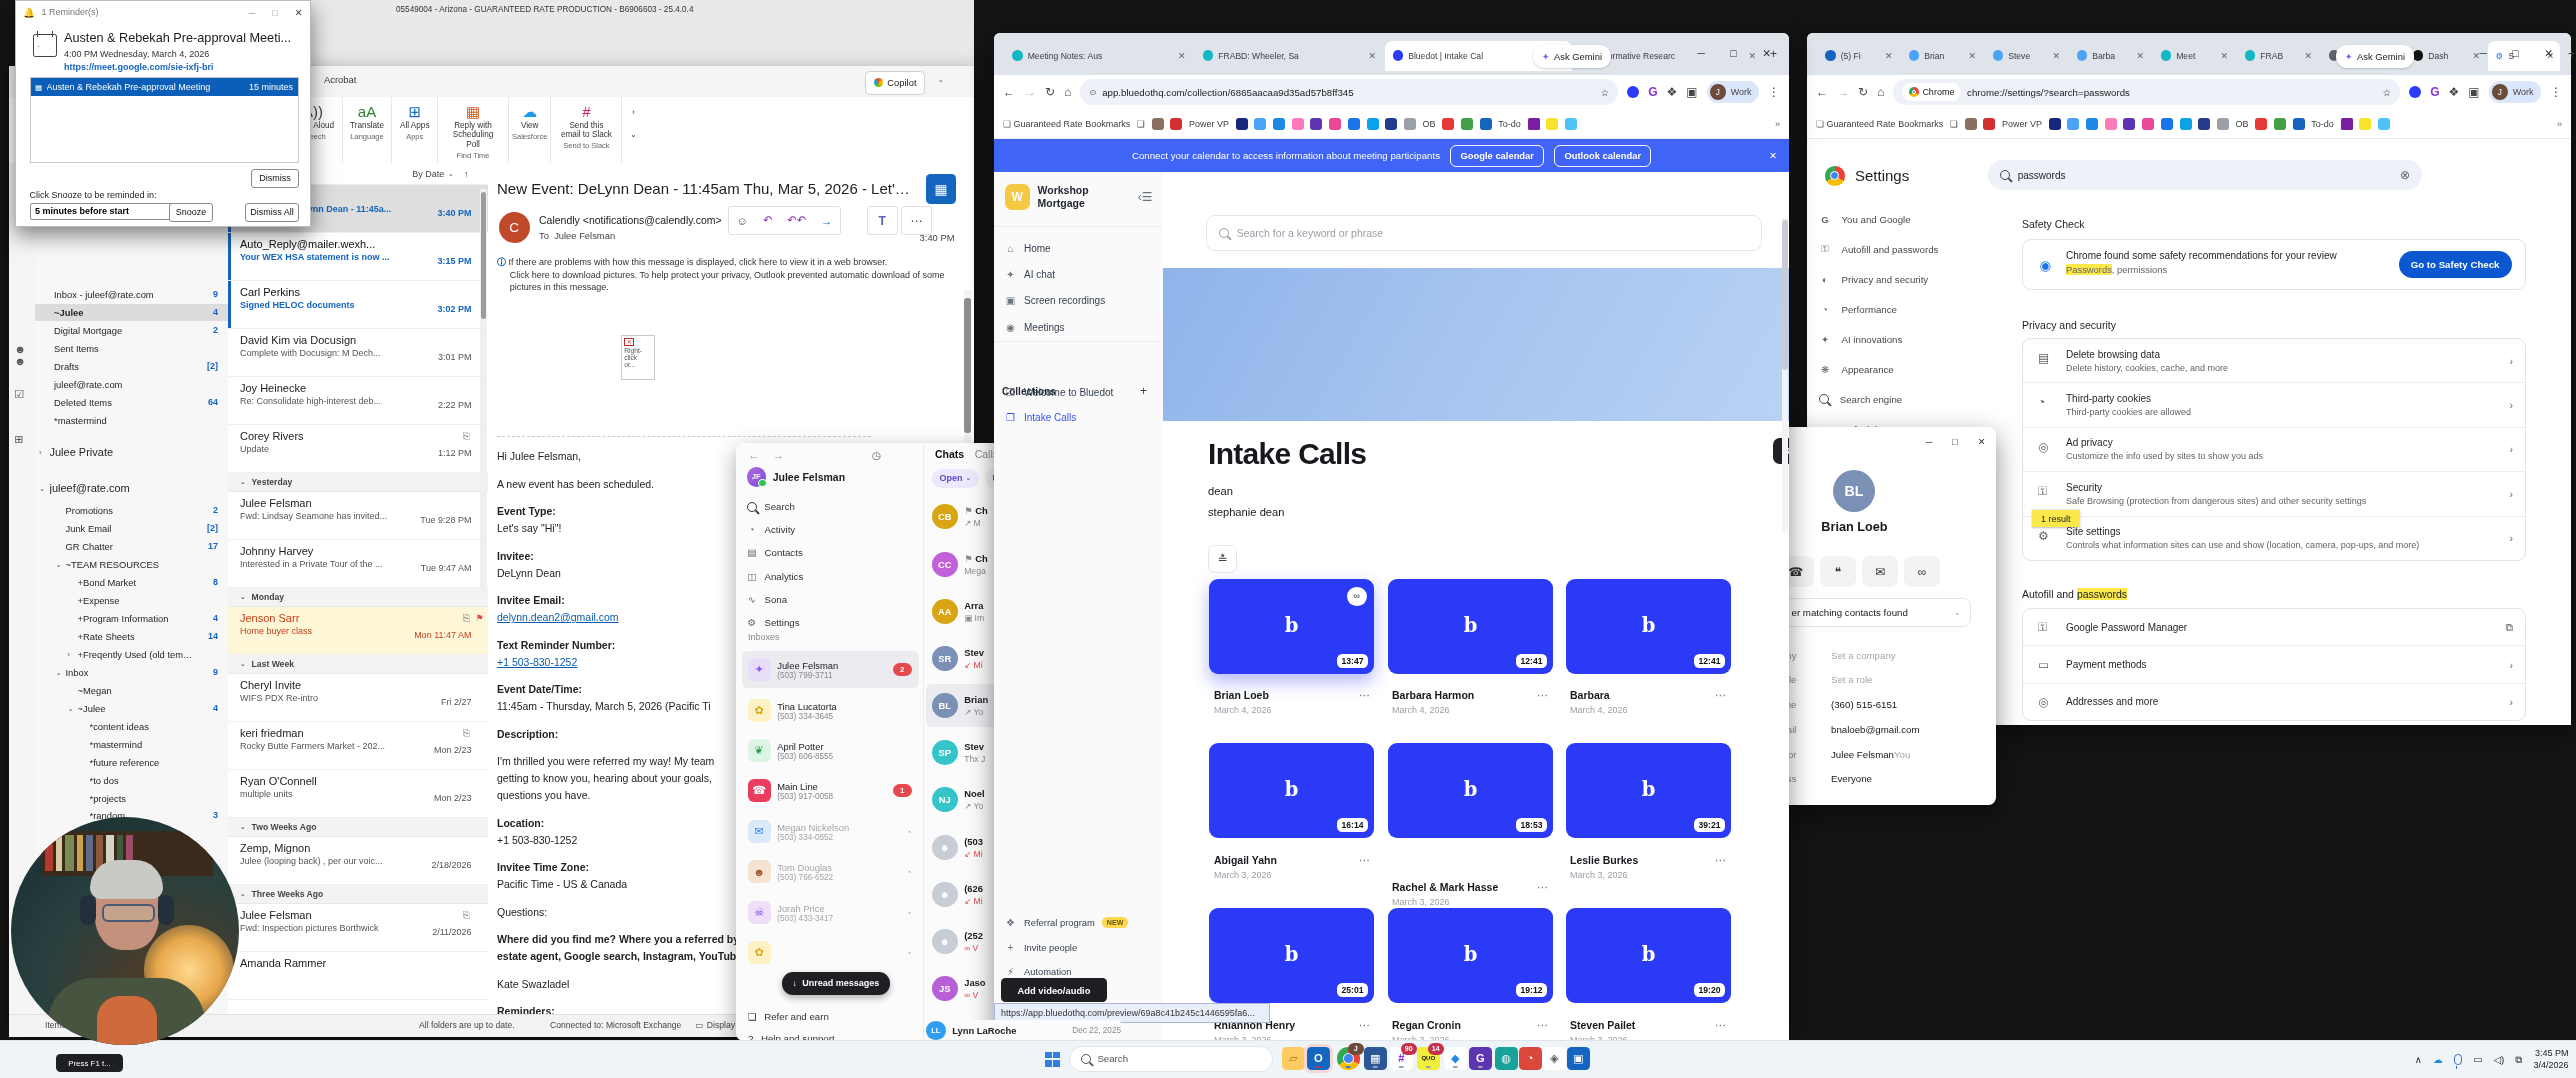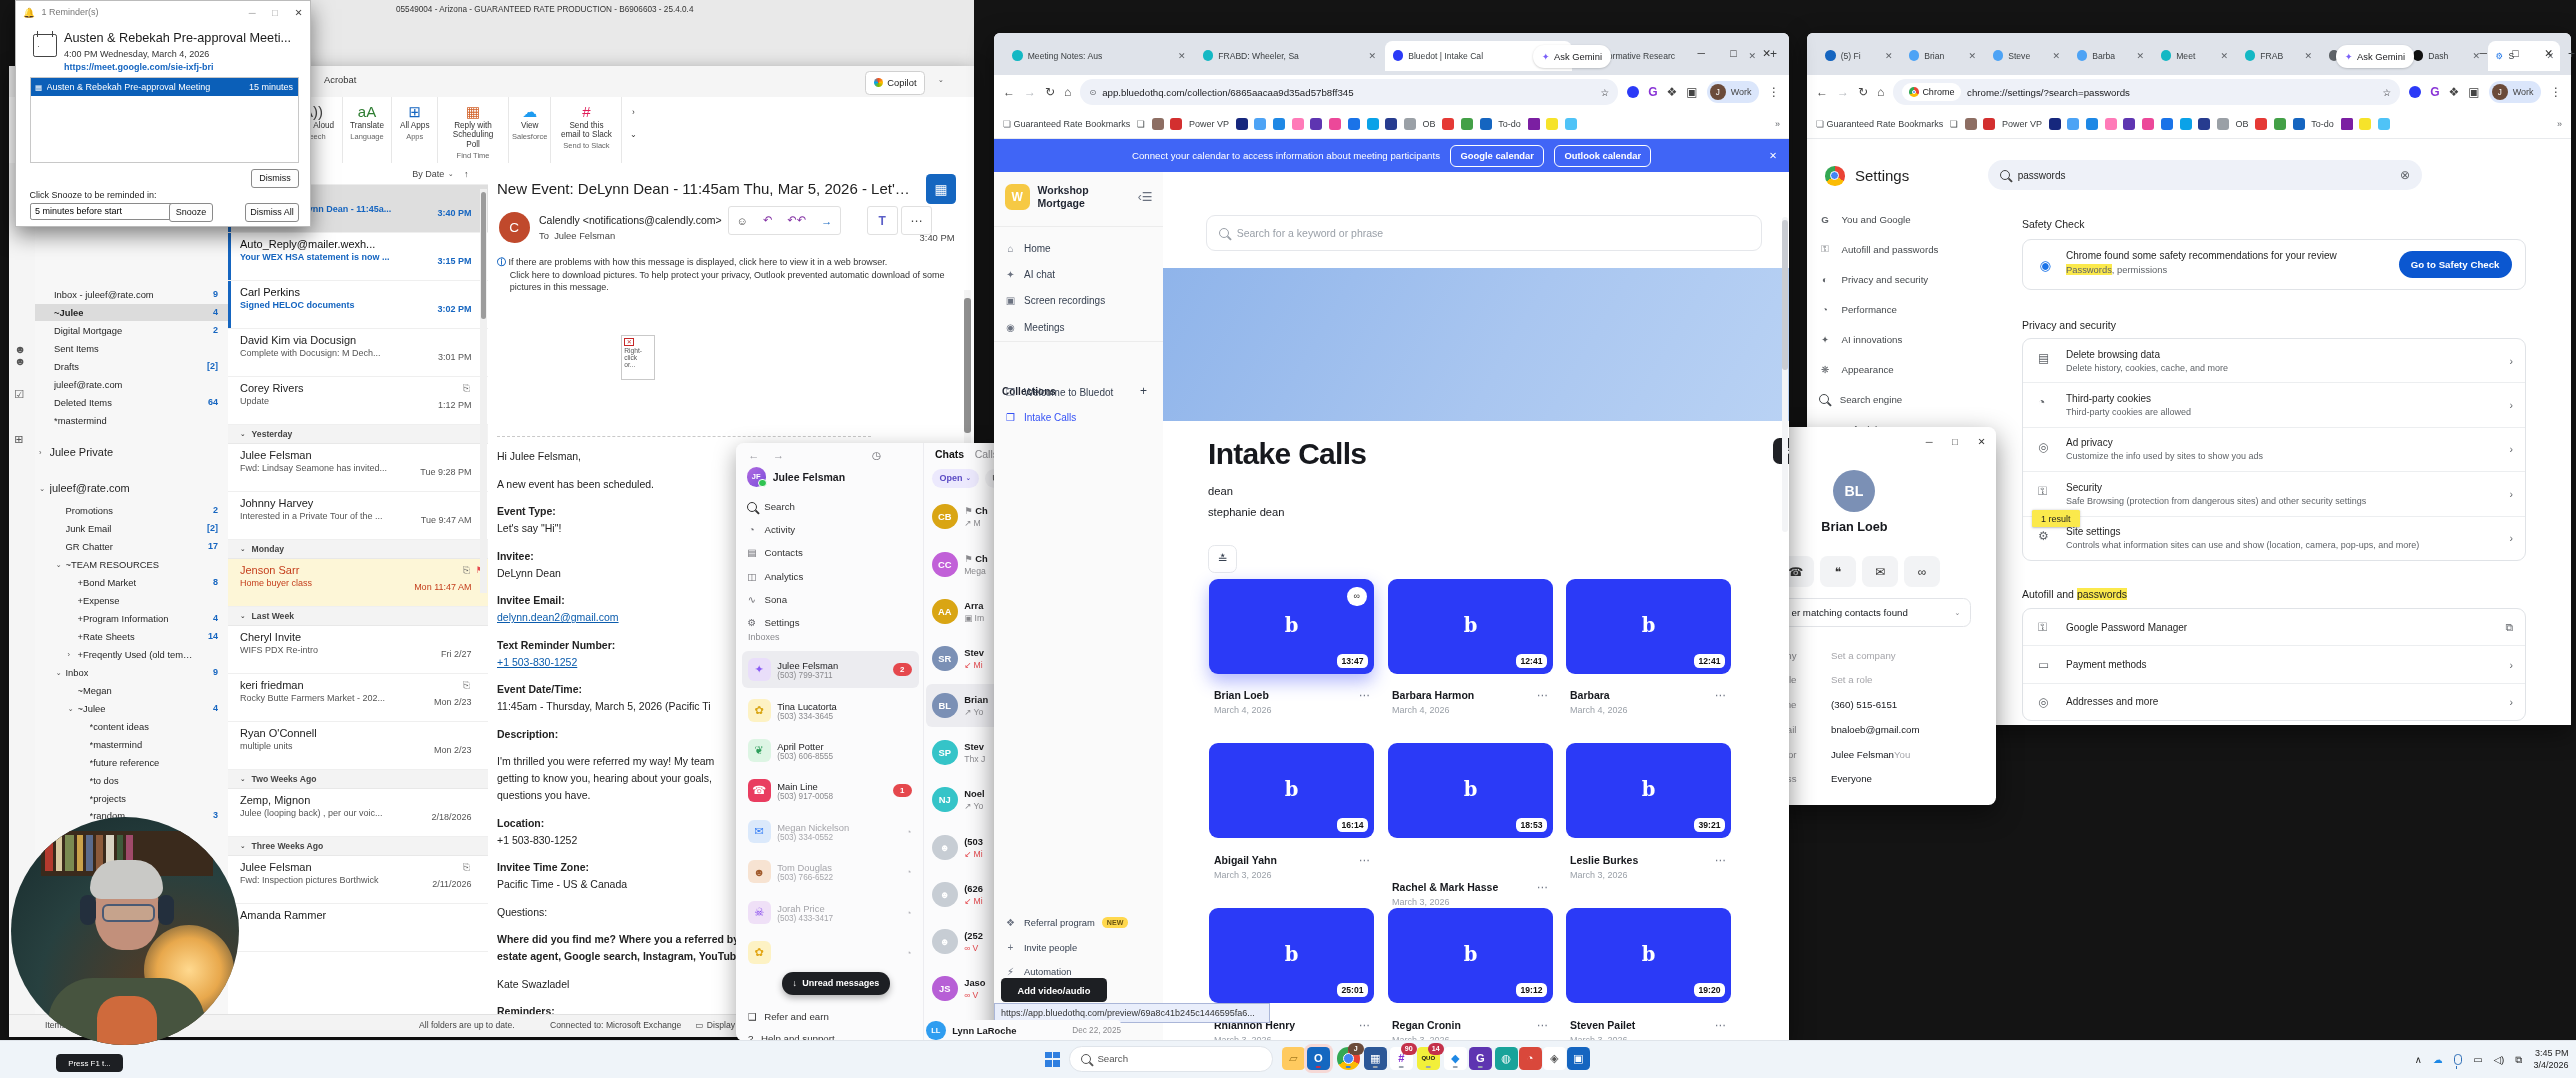--- a/index.html
+++ b/index.html
@@ -360,20 +360,25 @@
           <div class="efrom ell" style="max-width:180px;">Carl Perkins</div>
           <div class="esub ell" style="max-width:172px;">Signed HELOC documents</div>
           <div class="etime">3:02 PM</div>
         </div>
         <div class="erow">
           <div class="efrom ell" style="max-width:180px;">David Kim via Docusign</div>
           <div class="esub ell" style="max-width:172px;">Complete with Docusign: M Dech...</div>
           <div class="etime">3:01 PM</div>
         </div>
         <div class="erow">
+          <div class="efrom ell" style="max-width:180px;">Joy Heinecke</div>
+          <div class="esub ell" style="max-width:172px;">Re: Consolidate high-interest deb...</div>
+          <div class="etime">2:22 PM</div>
+        </div>
+        <div class="erow">
           <div class="efrom ell" style="max-width:180px;">Corey Rivers</div>
           <div class="esub ell" style="max-width:172px;">Update</div>
           <div class="etime">1:12 PM</div>
           <span class="eatt">⎘</span>
         </div>
         <div class="ehdr">
           <span style="font-size:6.7px;">⌄</span>
           <span>Yesterday</span>
         </div>
         <div class="erow">
@@ -547,21 +552,21 @@
   <div class="abs" style="left:48px;top:61px;font-size:9px;font-weight:700;color:#1565c0;">https://meet.google.com/sie-ixfj-bri</div>
   <div class="abs" style="left:13.5px;top:76px;width:267px;height:84px;border:0.7px solid #c8c8c8;background:#fff;">
     <div class="flex" style="height:18px;background:#0b5fb8;color:#fff;font-size:9px;padding:0 4.5px;gap:4.5px;">
       <span style="font-size:7.5px;">▦</span>
       <span class="ell" style="max-width:180px;">Austen &amp; Rebekah Pre-approval Meeting</span>
       <span style="margin-left:auto;">15 minutes</span>
     </div>
   </div>
   <div class="rembtn abs" style="left:235px;top:168px;width:46px;height:16.5px;">Dismiss</div>
   <div class="abs" style="left:13.5px;top:189px;font-size:9px;color:#222;">Click Snooze to be reminded in:</div>
-  <div class="abs flex" style="left:13.5px;top:202px;width:151px;height:16.5px;border:0.7px solid #8a8a8a;border-radius:2.2px;font-size:9px;padding:0 4.5px;box-sizing:border-box;">
+  <div class="abs flex" style="left:13.5px;top:202px;width:151px;height:16.5px;border:0.7px solid #8a8a8a;border-radius:2.2px;font-size:9px;padding:0 4.5px;box-sizing:border-box;font-weight:bold;">
     <span>5 minutes before start</span>
       <span style="margin-left:auto;font-size:6.7px;">▼</span>
   </div>
   <div class="rembtn abs" style="left:153px;top:202px;width:42px;height:16.5px;">Snooze</div>
   <div class="rembtn abs" style="left:229px;top:202px;width:52px;height:16.5px;">Dismiss All</div>
 </div>
 
 <div id="phone" class="abs">
   <div class="abs flex" style="left:12px;top:6px;gap:13.5px;color:#9a9aa0;font-size:11.2px;">
     <span>←</span>

